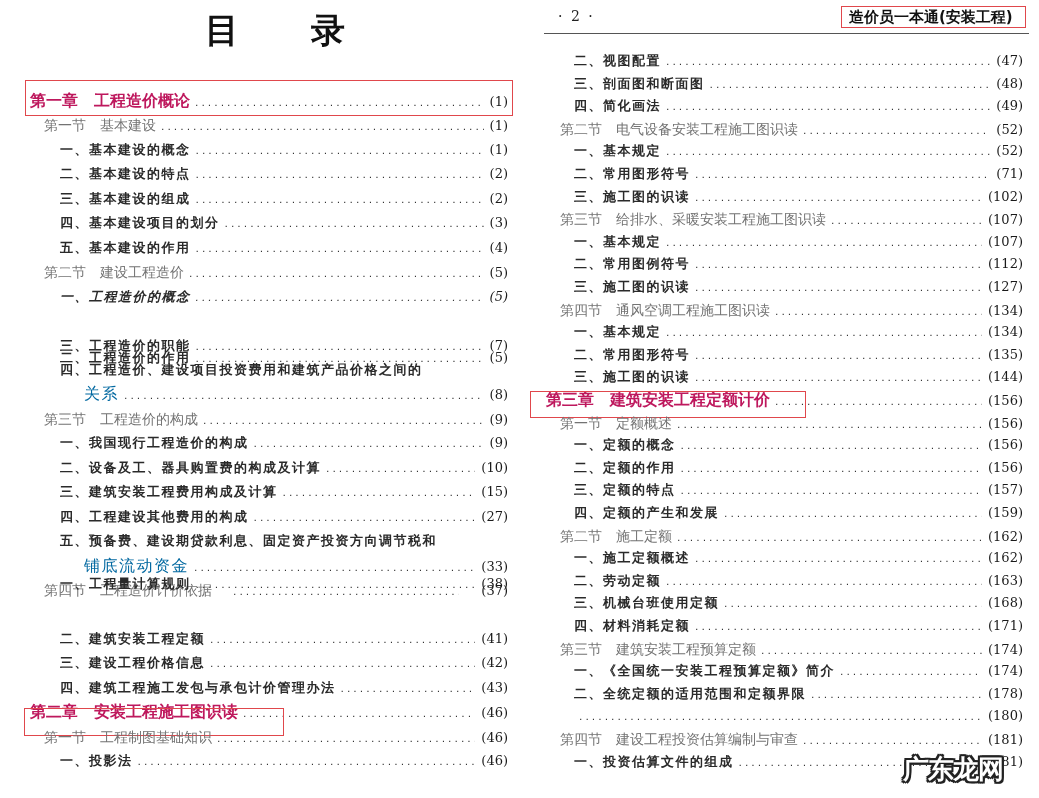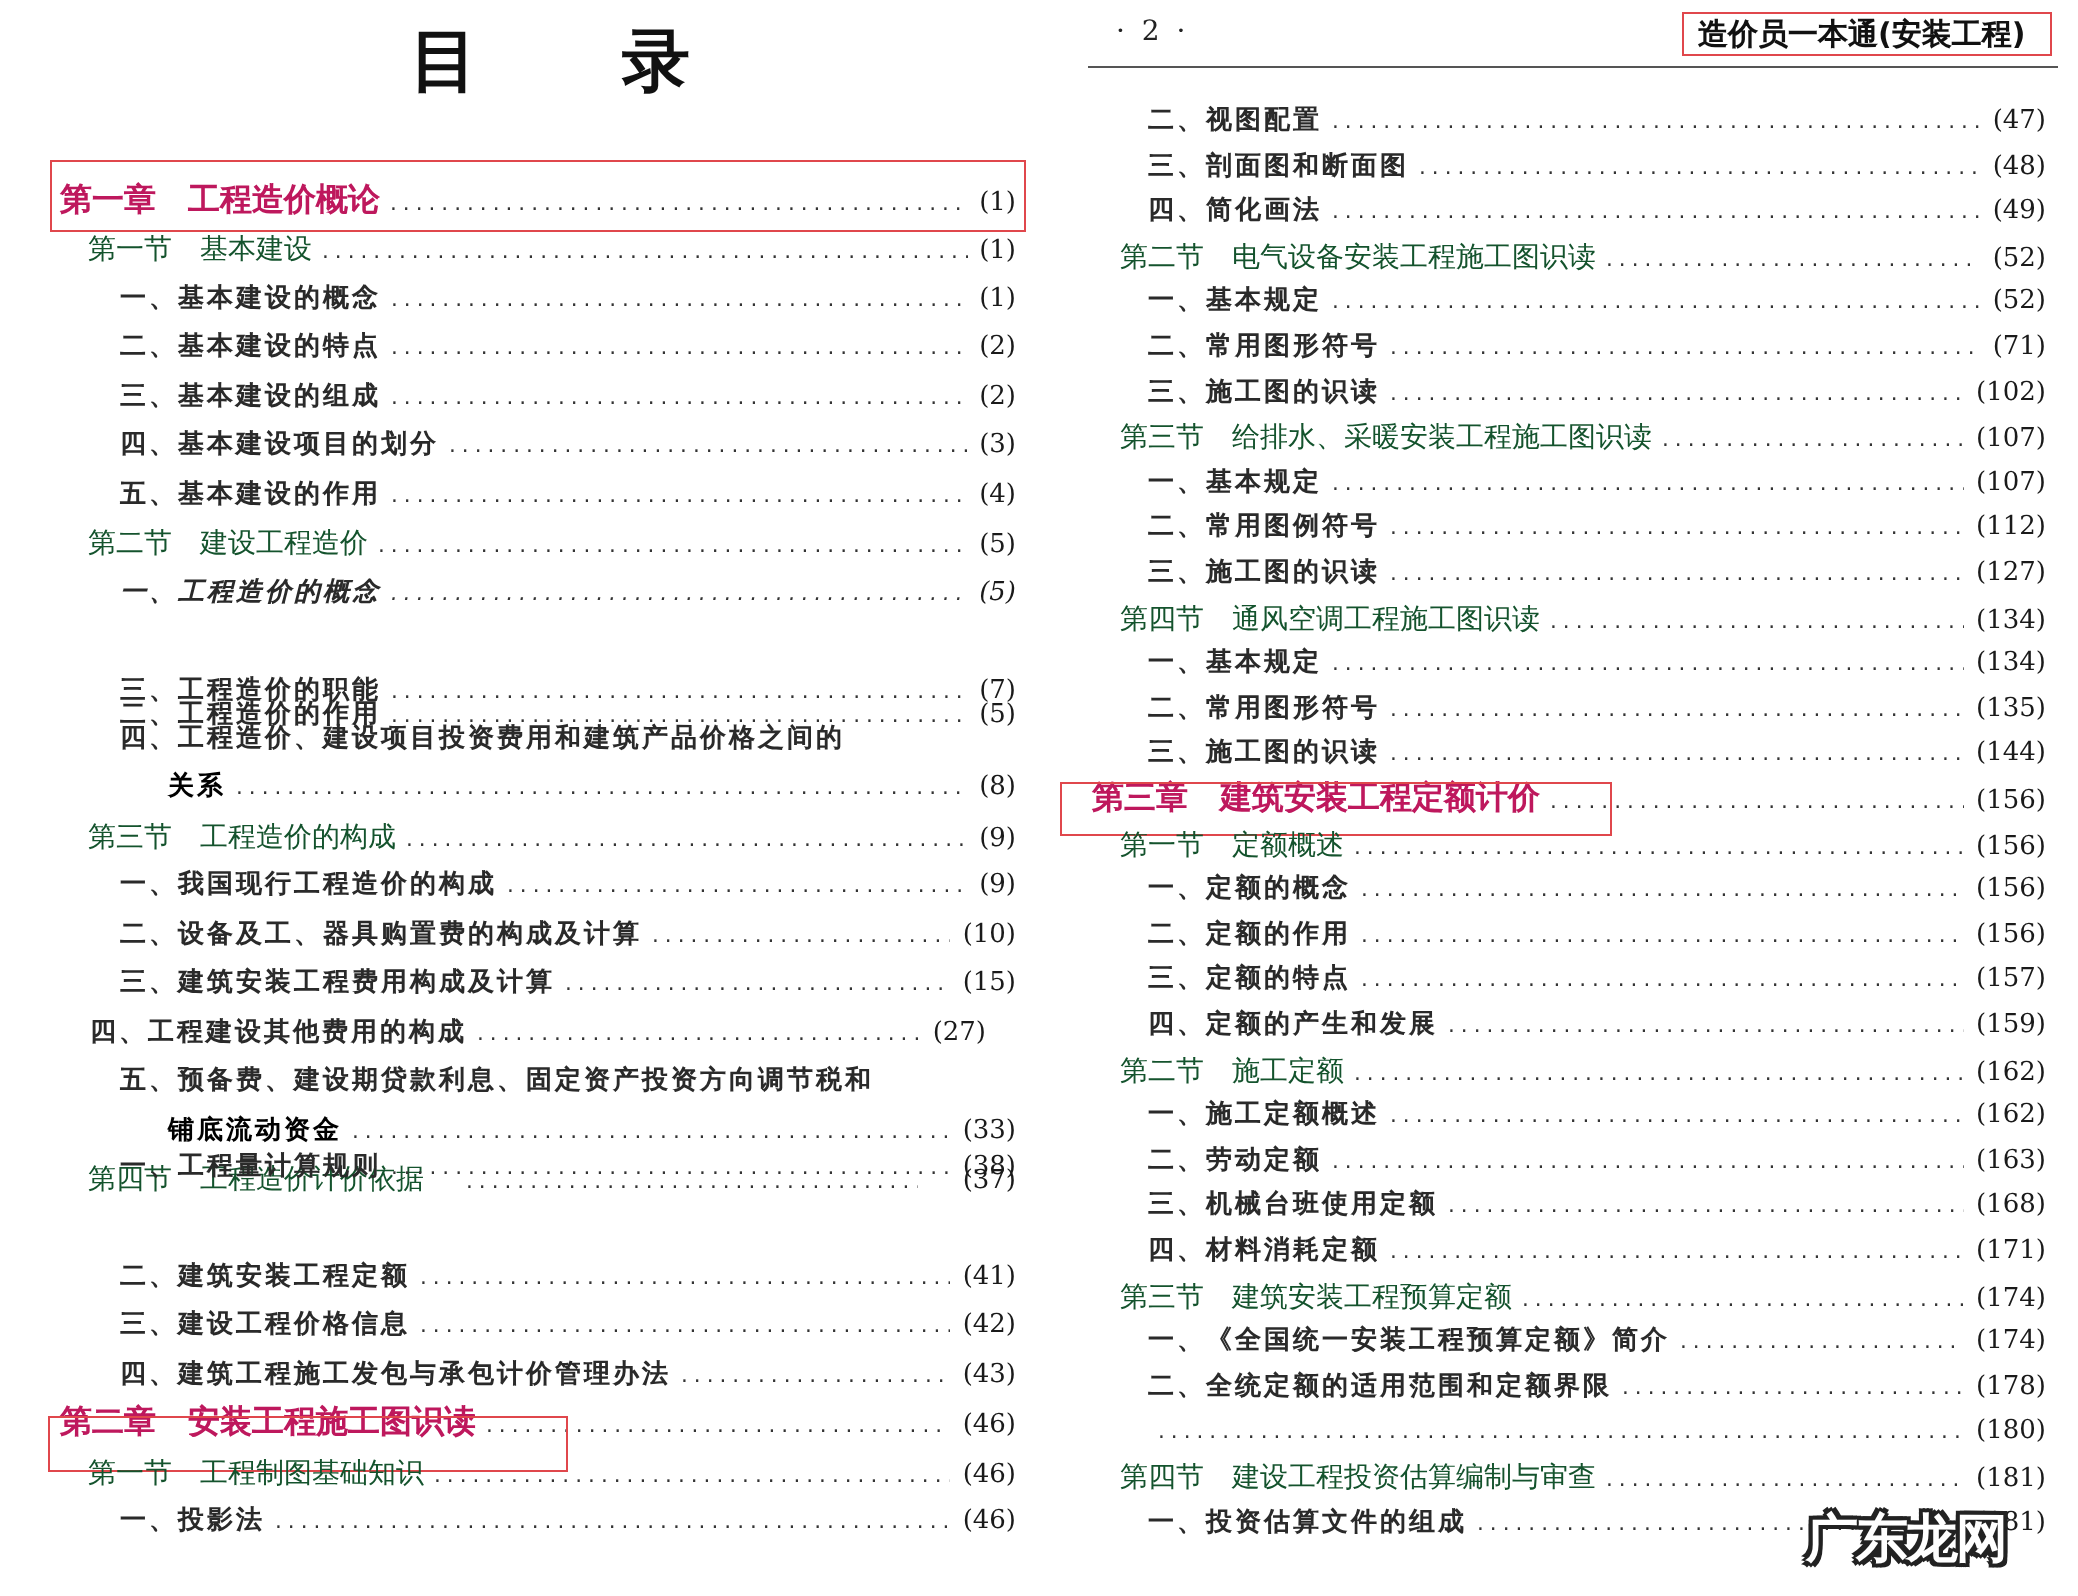--- a/index.html
+++ b/index.html
@@ -40,23 +40,23 @@
   .toc-row .dots {
     flex: 1 1 auto; overflow: hidden; margin: 0 6px 0 4px; letter-spacing: 1px; color: #333;
     font-size: 9px; font-family: "DejaVu Sans Mono", monospace;
   }
   .toc-row .dots::before {
     content: "....................................................................................................................................................................................................................................................";
   }
   .toc-row .page { position: static; height: auto; font-size: 13px; flex: 0 0 auto; }
 
   .lvl-chapter .label { font-family: Liberation Serif, serif; font-weight: bold; font-size: 16px; color: #be185d; }
-  .lvl-section .label { font-family: "DejaVu Sans", sans-serif; font-size: 14px; color: #14532d; }
+  .lvl-section .label { font-family: "DejaVu Sans", sans-serif; font-size: 14px; color: #737373; }
   .lvl-item .label { font-family: "DejaVu Serif", serif; font-weight: bold; font-size: 13px; color: #2a2a2a; letter-spacing: 1.5px; }
-  .lvl-cont .label { font-family: "DejaVu Serif", serif; font-weight: bold; font-size: 13px; color: #000000; letter-spacing: 1.5px; }
+  .lvl-cont .label { font-family: "DejaVu Serif", serif; font-weight: normal; font-size: 16px; color: #0369a1; letter-spacing: 1.5px; }
 
   .hl-box { position: absolute; border: 1.5px solid #e0474c; box-sizing: border-box; pointer-events: none; }
 
   .watermark {
     position: absolute; left: 903px; top: 752px; font-family: "DejaVu Sans", sans-serif; font-weight: bold;
     font-size: 26px; color: #ffffff; letter-spacing: -1px;
     text-shadow: -2px -2px 0 #222, 2px -2px 0 #222, -2px 2px 0 #222, 2px 2px 0 #222, 0 2px 0 #222, 0 -2px 0 #222, 2px 0 0 #222, -2px 0 0 #222;
   }
 </style>
 </head>
@@ -145,21 +145,21 @@
       <div class="toc-row lvl-item" style="left: 60px; top: 455.75px; width: 448px;">
         <span class="label">二、设备及工、器具购置费的构成及计算</span>
         <span class="dots"></span>
         <span class="page">(10)</span>
       </div>
       <div class="toc-row lvl-item" style="left: 60px; top: 480.2px; width: 448px;">
         <span class="label">三、建筑安装工程费用构成及计算</span>
         <span class="dots"></span>
         <span class="page">(15)</span>
       </div>
-      <div class="toc-row lvl-item" style="left: 45px; top: 504.65px; width: 448px;">
+      <div class="toc-row lvl-item" style="left: 60px; top: 504.65px; width: 448px;">
         <span class="label">四、工程建设其他费用的构成</span>
         <span class="dots"></span>
         <span class="page">(27)</span>
       </div>
       <div class="toc-row lvl-item" style="left: 60px; top: 529.1px; width: 448px;">
         <span class="label">五、预备费、建设期贷款利息、固定资产投资方向调节税和</span>
       </div>
       <div class="toc-row lvl-cont" style="left: 84px; top: 553.55px; width: 424px;">
         <span class="label">铺底流动资金</span>
         <span class="dots"></span>

